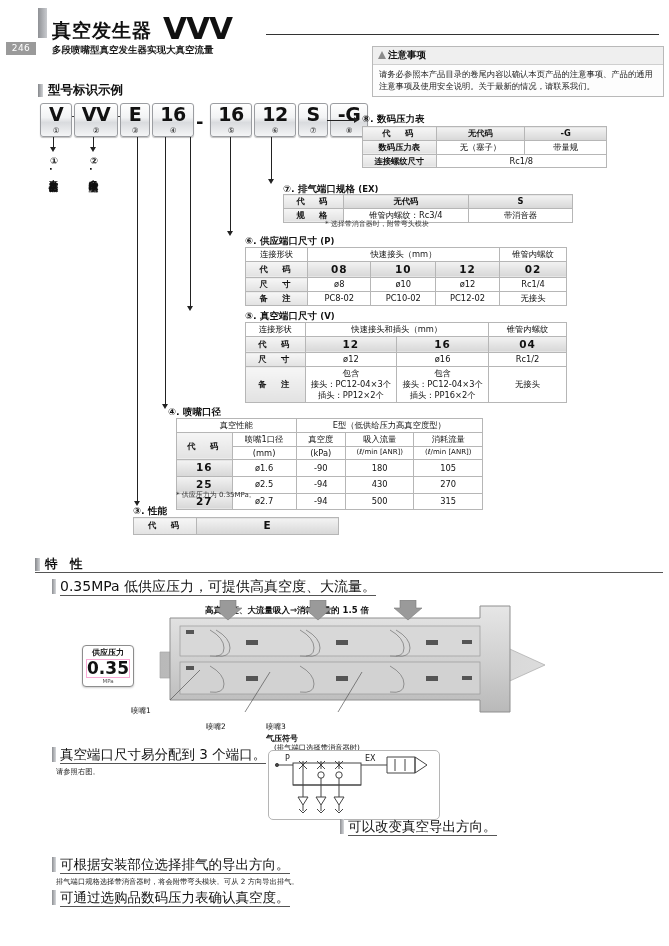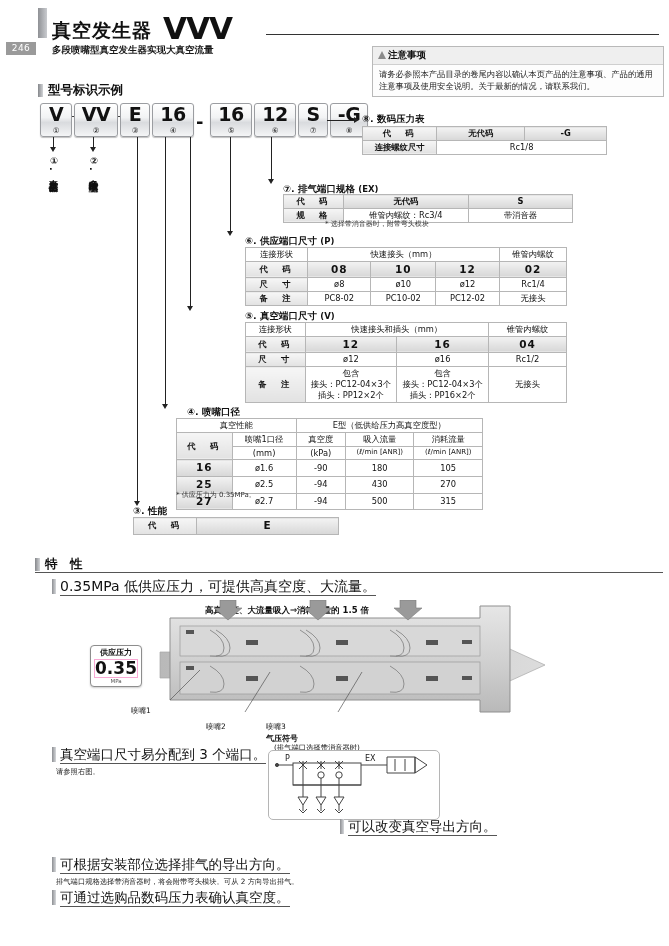--- a/index.html
+++ b/index.html
@@ -79,21 +79,21 @@
   
   .feat{position:absolute;font-size:13px;padding-left:8px;}
   .feat:before{content:"";position:absolute;left:0;top:1px;width:4px;height:15px;
     background:linear-gradient(90deg,#8d8f93,#d6d8db);}
   .feat .u{border-bottom:1px solid #555;padding-bottom:1px;}
   .featsub{position:absolute;font-size:7.3px;color:#222;}
 
   
   .illus{position:absolute;left:150px;top:600px;width:400px;height:130px;}
   .arrow-note{position:absolute;left:205px;top:605px;font-size:8.5px;font-weight:bold;}
-  .supply{position:absolute;left:90px;top:645px;width:50px;height:40px;border:1px solid #8d8d8d;
+  .supply{position:absolute;left:82px;top:645px;width:50px;height:40px;border:1px solid #8d8d8d;
     border-radius:4px;background:#fff;text-align:center;box-shadow:0 1px 2px rgba(0,0,0,.2);}
   .supply .t{font-size:8px;font-weight:bold;margin-top:1px;}
   .supply .v{font-size:17px;font-weight:bold;line-height:17px;border:1px solid #f9a8d4;
     margin:1px 3px 0 3px;background:#fff;}
   .supply .u{font-size:5.5px;color:#555;}
   .nz{position:absolute;font-size:7.5px;color:#111;}
 
   
   .symbox{position:absolute;left:268px;top:750px;width:170px;height:68px;border:1px solid #b5b5b5;
     border-radius:5px;background:#fff;}
@@ -165,20 +165,25 @@
   <div class="hl" style="left:327px;top:120px;width:28px;"></div>
   <div class="arwr" style="left:354px;top:117px;"></div>
 
   <div class="tlabel" style="left:362px;top:113px;">⑧. 数码压力表</div>
   <table class="tbl" style="left:362px;top:126px;width:245px;">
     <tbody>
         <tr>
       <td class="lb" style="width:70px;">代　码</td>
       <td class="hd" style="width:90px;">无代码</td>
       <td class="hd" style="width:85px;">-G</td>
+    </tr>
+    <tr>
+      <td class="lbn">数码压力表</td>
+      <td>无（塞子）</td>
+      <td>带量规</td>
     </tr>
     <tr>
       <td class="lbn">连接螺纹尺寸</td>
       <td colspan="2">Rc1/8</td>
     </tr>
   </tbody>
     </table>
 
   <div class="vl" style="left:271px;top:137px;height:43px;"></div>
   <div class="arw" style="left:268px;top:179px;"></div>
@@ -280,21 +285,21 @@
         <div>插头：PP16×2个</div>
       </td>
       <td>无接头</td>
     </tr>
   </tbody>
     </table>
 
   <div class="vl" style="left:165px;top:137px;height:268px;"></div>
   <div class="arw" style="left:162px;top:404px;"></div>
 
-  <div class="tlabel" style="left:187px;top:406px;">④. 喷嘴口径</div>
+  <div class="tlabel" style="left:168px;top:406px;">④. 喷嘴口径</div>
   <table class="tbl" style="left:176px;top:418px;width:307px;">
     <tbody>
         <tr>
       <td class="plain" colspan="2" style="width:120px;">真空性能</td>
       <td class="plain" colspan="3">E型（低供给压力高真空度型）</td>
     </tr>
     <tr>
       <td class="lb" rowspan="2" style="width:55px;">代　码</td>
       <td class="plain" style="width:65px;">喷嘴1口径</td>
       <td class="plain" style="width:50px;">真空度</td>

